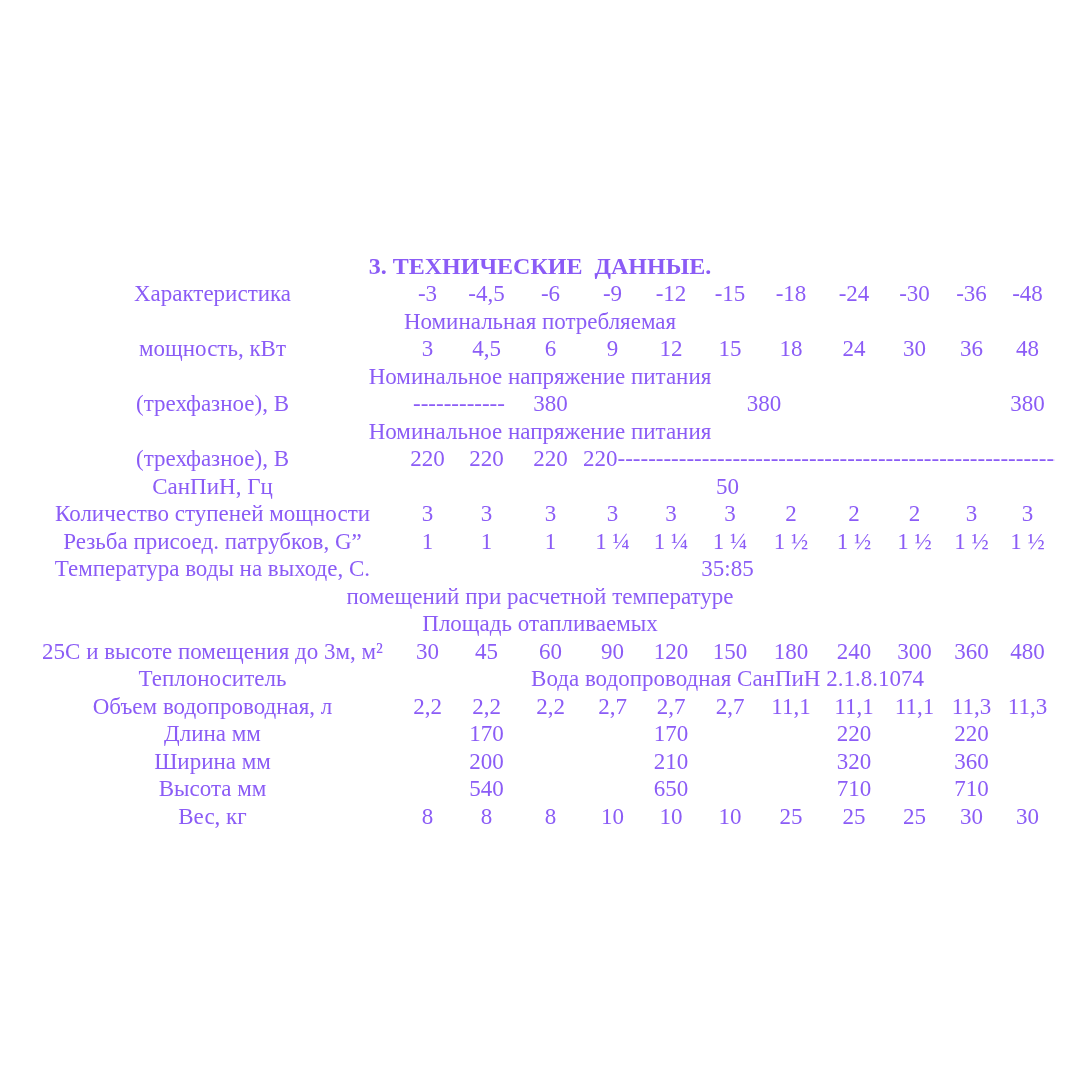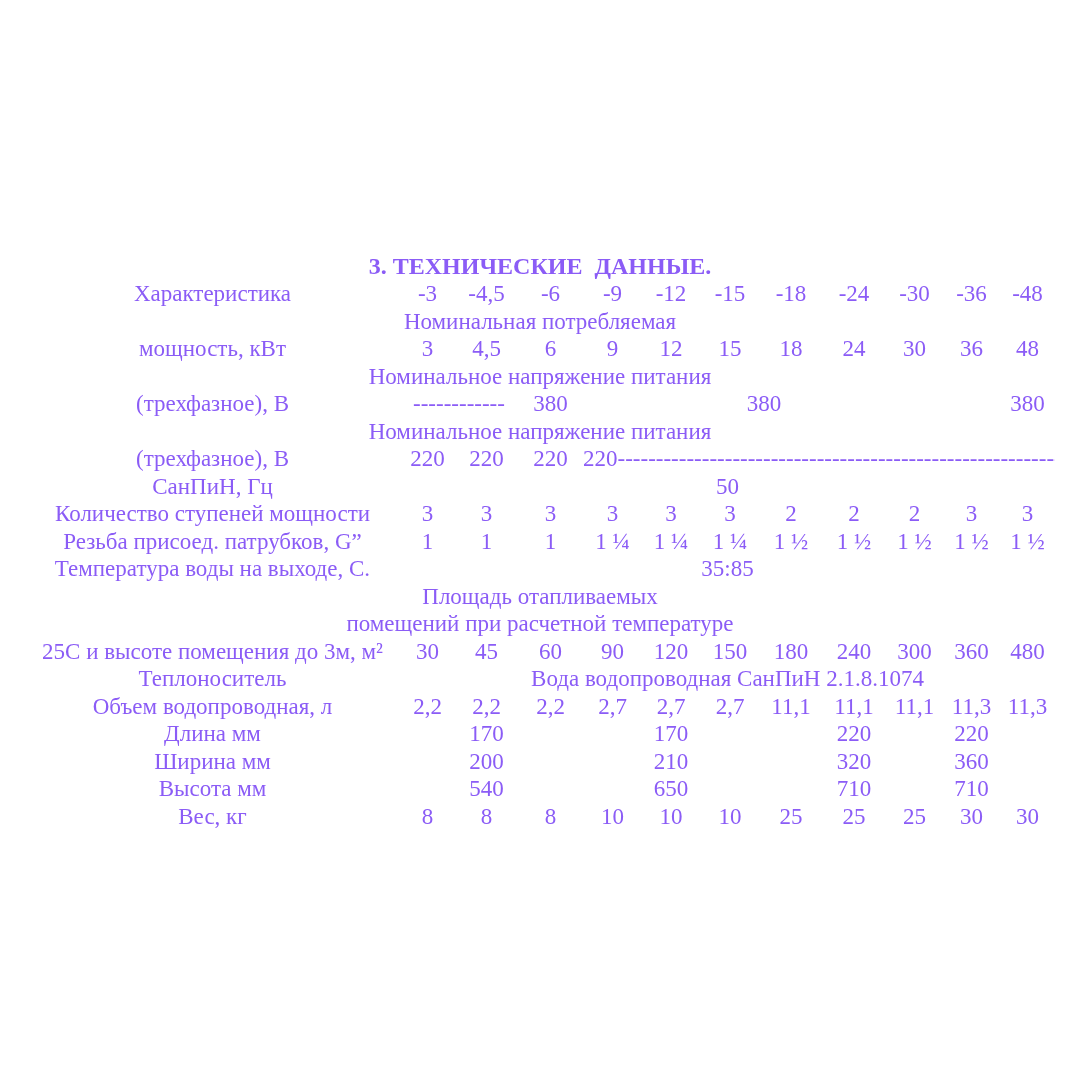--- a/index.html
+++ b/index.html
@@ -159,24 +159,24 @@
       <td class="c">1 ½</td>
       <td class="c">1 ½</td>
     </tr>
 
     <tr>
       <td class="lbl">Температура воды на выходе, С.</td>
       <td class="c" colspan="11">35:85</td>
     </tr>
 
     <tr>
+      <td class="lbl" colspan="12">помещений при расчетной температуре</td>
+    </tr>
+    <tr>
       <td class="lbl" colspan="12">Площадь отапливаемых</td>
-    </tr>
-    <tr>
-      <td class="lbl" colspan="12">помещений при расчетной температуре</td>
     </tr>
     <tr>
       <td class="lbl">25С и высоте помещения до 3м, м²</td>
       <td class="c">30</td>
       <td class="c">45</td>
       <td class="c">60</td>
       <td class="c">90</td>
       <td class="c">120</td>
       <td class="c">150</td>
       <td class="c">180</td>

